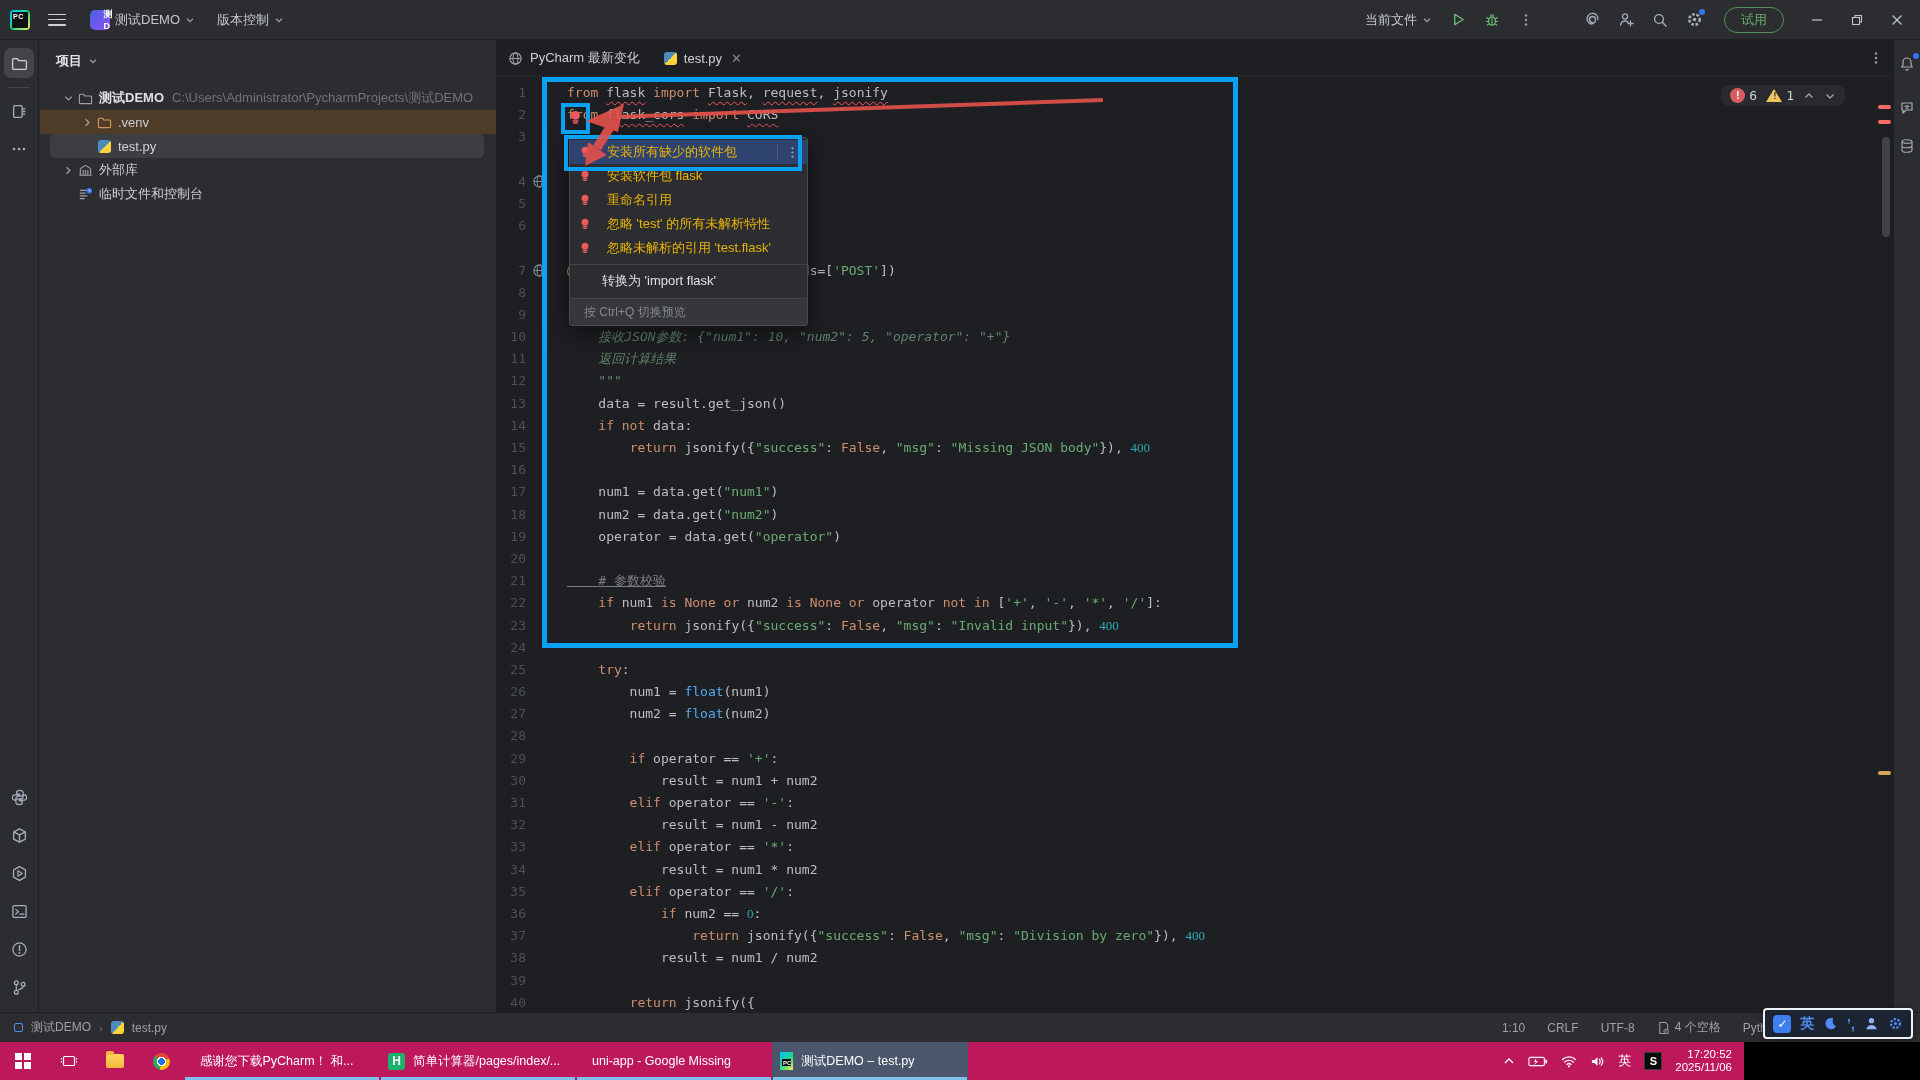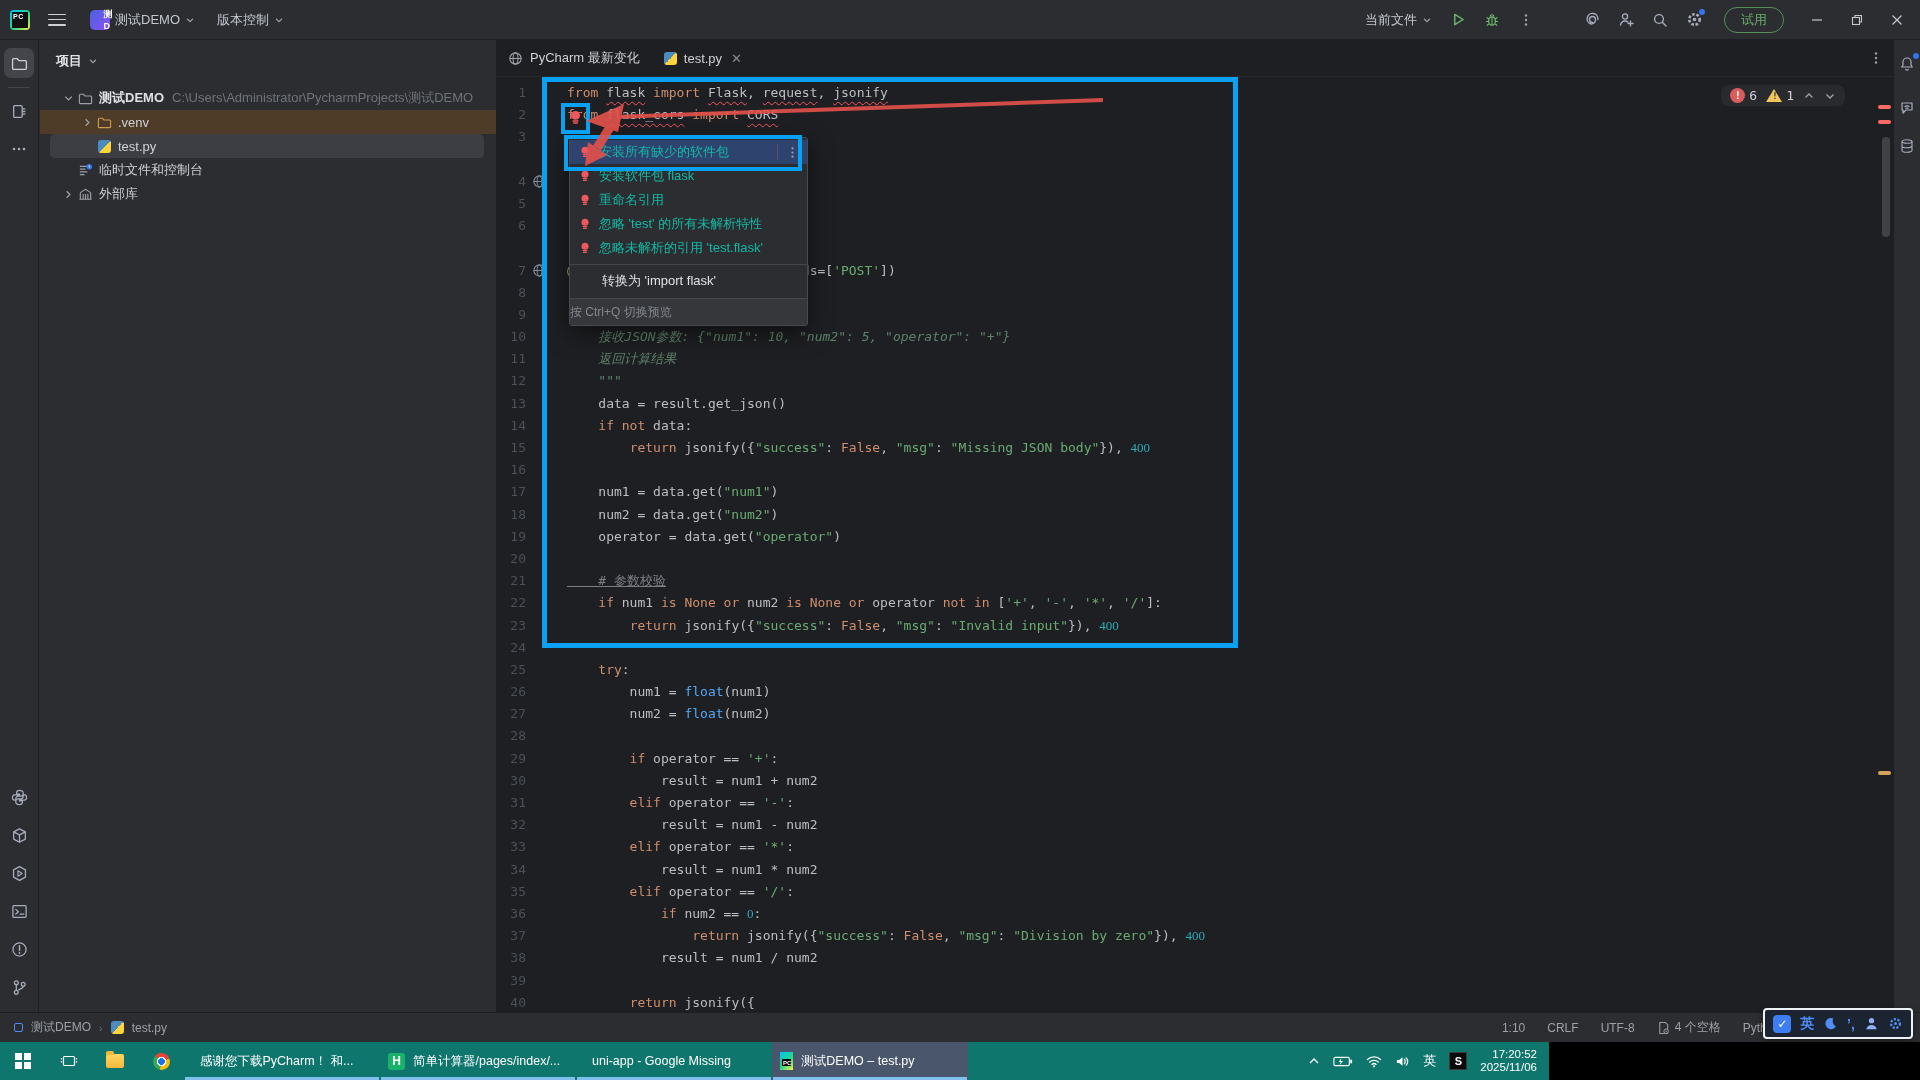--- a/index.html
+++ b/index.html
@@ -79,28 +79,28 @@
   .err-ball{width:15px;height:15px;border-radius:50%;background:#db5c5c;color:#fff;font-size:11px;font-weight:bold;display:flex;align-items:center;justify-content:center;}
   .warn-tri{width:0;height:0;border-left:8px solid transparent;border-right:8px solid transparent;border-bottom:13px solid #f2c55c;position:relative;}
   .warn-tri i{position:absolute;left:-2px;top:2px;font-style:normal;color:#2b2d30;font-size:9px;font-weight:bold;}
 
   
   .stripe-mark{position:absolute;width:13px;height:4px;border-radius:2px;z-index:20;}
   .scroll-thumb{position:absolute;right:3px;top:60px;width:8px;height:100px;border-radius:4px;background:rgba(166,170,180,.25);z-index:19;}
 
   
   .popup{position:absolute;left:569px;top:137px;width:239px;background:#2b2d30;border:1px solid #474a4e;border-radius:3px;box-shadow:0 6px 24px rgba(0,0,0,.55);z-index:50;padding-top:2px;}
-  .pop-row{height:24px;display:flex;align-items:center;gap:7px;padding:0 8px;color:#14b8a6;font-size:13px;position:relative;}
+  .pop-row{height:24px;display:flex;align-items:center;gap:15px;padding:0 8px;color:#eab308;font-size:13px;position:relative;}
   .pop-row.selected{background:#2e436e;}
   .pop-row .bulb{flex:none;}
   .pop-row .more{margin-left:auto;display:flex;align-items:center;gap:8px;color:#9da0a8;}
   .pop-row .vsep{width:1px;height:16px;background:#53565c;}
   .pop-sep{height:1px;background:#43454a;margin:4px 0;}
   .pop-plain{height:24px;display:flex;align-items:center;padding:0 8px 0 32px;color:#dfe1e5;}
-  .pop-foot{margin-top:5px;height:27px;display:flex;align-items:center;background:#35373b;color:#83878e;font-size:12px;border-top:1px solid #43454a;border-radius:0 0 3px 3px;}
+  .pop-foot{margin-top:5px;height:27px;display:flex;align-items:center;padding-left:14px;background:#35373b;color:#83878e;font-size:12px;border-top:1px solid #43454a;border-radius:0 0 3px 3px;}
 
   
   .annot{position:absolute;border:5px solid var(--annot);z-index:60;pointer-events:none;}
   #annot-a{left:542px;top:77px;width:696px;height:571px;border-width:5px;}
   #annot-b{left:561px;top:103px;width:29px;height:31px;border-width:4px;z-index:62;}
   #annot-c{left:564px;top:135px;width:238px;height:36px;border-width:4px;z-index:62;}
   .bulb-abs{position:absolute;left:567px;top:109px;z-index:61;}
   #arrows{position:absolute;left:0;top:0;width:1920px;height:1080px;z-index:70;pointer-events:none;}
 
   
@@ -110,21 +110,21 @@
   .sb-item{display:flex;align-items:center;gap:5px;}
   .proj-sq{width:9px;height:9px;border:1.5px solid #548af7;border-radius:2px;}
   .crumb-sep{color:#6e7178;font-size:11px;}
 
   
   .ime{position:absolute;left:1763px;top:1008px;width:150px;height:31px;background:#1b2430;border:2px solid #eef1f6;border-radius:4px;display:flex;align-items:center;justify-content:space-around;padding:0 4px;z-index:40;box-shadow:0 2px 6px rgba(0,0,0,.4);}
   .ime .b{color:#4f8df7;font-weight:bold;font-size:14px;}
   .ime-check{width:18px;height:18px;background:#3e7ef0;border-radius:4px;color:#fff;font-size:12px;display:flex;align-items:center;justify-content:center;}
 
   
-  .taskbar{position:absolute;left:0;top:1042px;width:1549px;height:38px;background:#0f766e;display:flex;align-items:stretch;z-index:30;}
+  .taskbar{position:absolute;left:0;top:1042px;width:1744px;height:38px;background:#be185d;display:flex;align-items:stretch;z-index:30;}
   .tk-btn{width:46px;display:flex;align-items:center;justify-content:center;}
   .tk-win{width:196px;display:flex;align-items:center;gap:8px;padding:0 8px;position:relative;color:#fff;font-size:12.5px;}
   .tk-win .t{white-space:nowrap;overflow:hidden;text-overflow:ellipsis;}
   .tk-win .ul{position:absolute;left:1px;right:1px;bottom:0;height:3px;background:#7fc0ee;}
   .tk-win.active{background:#49566b;}
   .tray{margin-left:auto;display:flex;align-items:center;gap:13px;padding-right:12px;color:#fff;}
   .clock{text-align:right;font-size:11.5px;line-height:13px;color:#fff;}
   
   .ic-edge{width:17px;height:17px;border-radius:50%;background:radial-gradient(circle at 30% 28%,#7de8d8 0 25%,transparent 26%),linear-gradient(135deg,#36c5f0 0%,#1b78f0 55%,#0a3f8f 100%);}
   .ic-chrome{width:17px;height:17px;border-radius:50%;background:radial-gradient(circle,#1a73e8 0 27%,#fff 27% 38%,transparent 38%),conic-gradient(from -50deg,#ea4335 0 120deg,#fbbc05 120deg 240deg,#34a853 240deg 360deg);}
@@ -342,44 +342,44 @@
           <span style="width:39px"></span>
           <span class="t-chev"></span>
           <span class="t-ic">
             <span class="py-ic"></span>
           </span>
           <span class="t-name">test.py</span>
         </div>
         <div class="tree-row">
           <span class="rowbg"></span>
           <span style="width:20px"></span>
-          <span class="t-chev"></span>
-          <span class="t-ic">
-            <svg width="15" height="15" viewBox="0 0 16 16">
-              <path d="M2 3.5h8M2 6.5h6M2 9.5h8M2 12.5h5" stroke="#9da0a8" stroke-width="1.3"></path>
-              <circle cx="12" cy="4" r="3" fill="#3574f0"></circle>
-              <path d="M12 2.6v1.5l1 .7" stroke="#fff" stroke-width=".9" fill="none"></path>
-            </svg>
-          </span>
-          <span class="t-name">临时文件和控制台</span>
-        </div>
-        <div class="tree-row">
-          <span class="rowbg"></span>
-          <span style="width:20px"></span>
           <span class="t-chev">
             <svg width="11" height="11" viewBox="0 0 12 12">
               <path d="M4 2.5l3.5 3.5L4 9.5" fill="none" stroke="#9da0a8" stroke-width="1.4"></path>
             </svg>
           </span>
           <span class="t-ic">
             <svg width="15" height="15" viewBox="0 0 16 16">
               <path d="M2.5 13V6M2.5 6L8 2.5 13.5 6M5.5 13V7.5M8 13V7.5M10.5 13V7.5M13.5 13V6M1.5 13h13" fill="none" stroke="#9da0a8" stroke-width="1.2"></path>
             </svg>
           </span>
           <span class="t-name">外部库</span>
+        </div>
+        <div class="tree-row">
+          <span class="rowbg"></span>
+          <span style="width:20px"></span>
+          <span class="t-chev"></span>
+          <span class="t-ic">
+            <svg width="15" height="15" viewBox="0 0 16 16">
+              <path d="M2 3.5h8M2 6.5h6M2 9.5h8M2 12.5h5" stroke="#9da0a8" stroke-width="1.3"></path>
+              <circle cx="12" cy="4" r="3" fill="#3574f0"></circle>
+              <path d="M12 2.6v1.5l1 .7" stroke="#fff" stroke-width=".9" fill="none"></path>
+            </svg>
+          </span>
+          <span class="t-name">临时文件和控制台</span>
         </div>
       </div>
   </div>
 
   <div class="editor-wrap">
     <div class="tabbar">
       <div class="tab">
         <svg width="15" height="15" viewBox="0 0 16 16">
             <circle cx="8" cy="8" r="6" fill="none" stroke="#9da0a8" stroke-width="1.2"></circle>
             <ellipse cx="8" cy="8" rx="2.6" ry="6" fill="none" stroke="#9da0a8" stroke-width="1.1"></ellipse>

